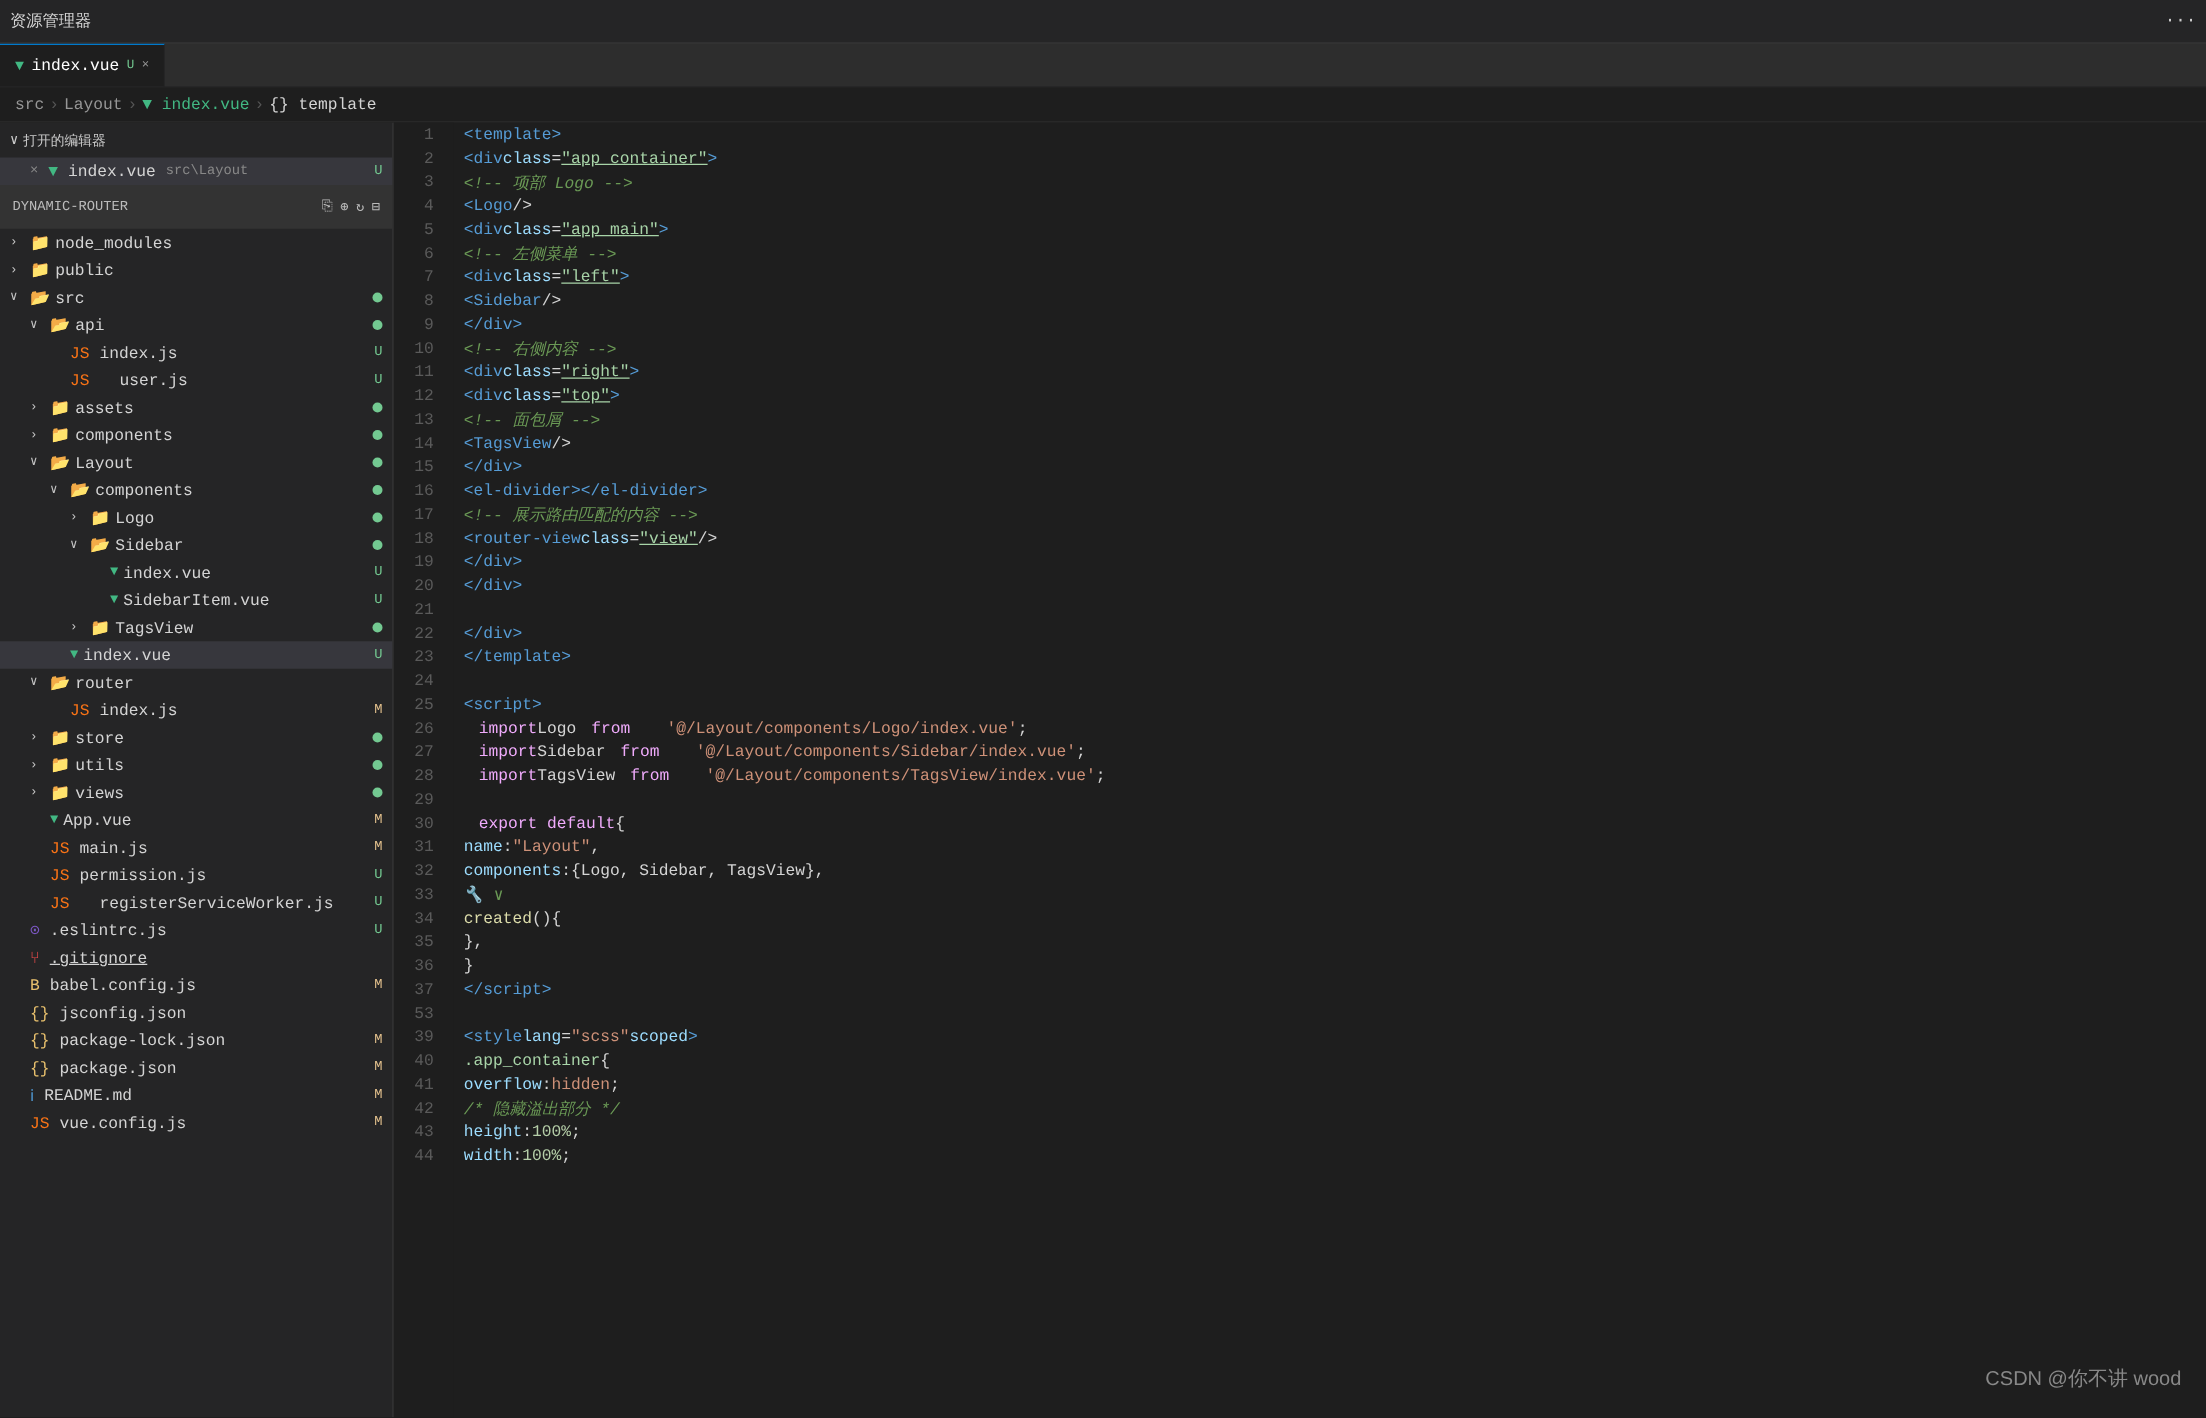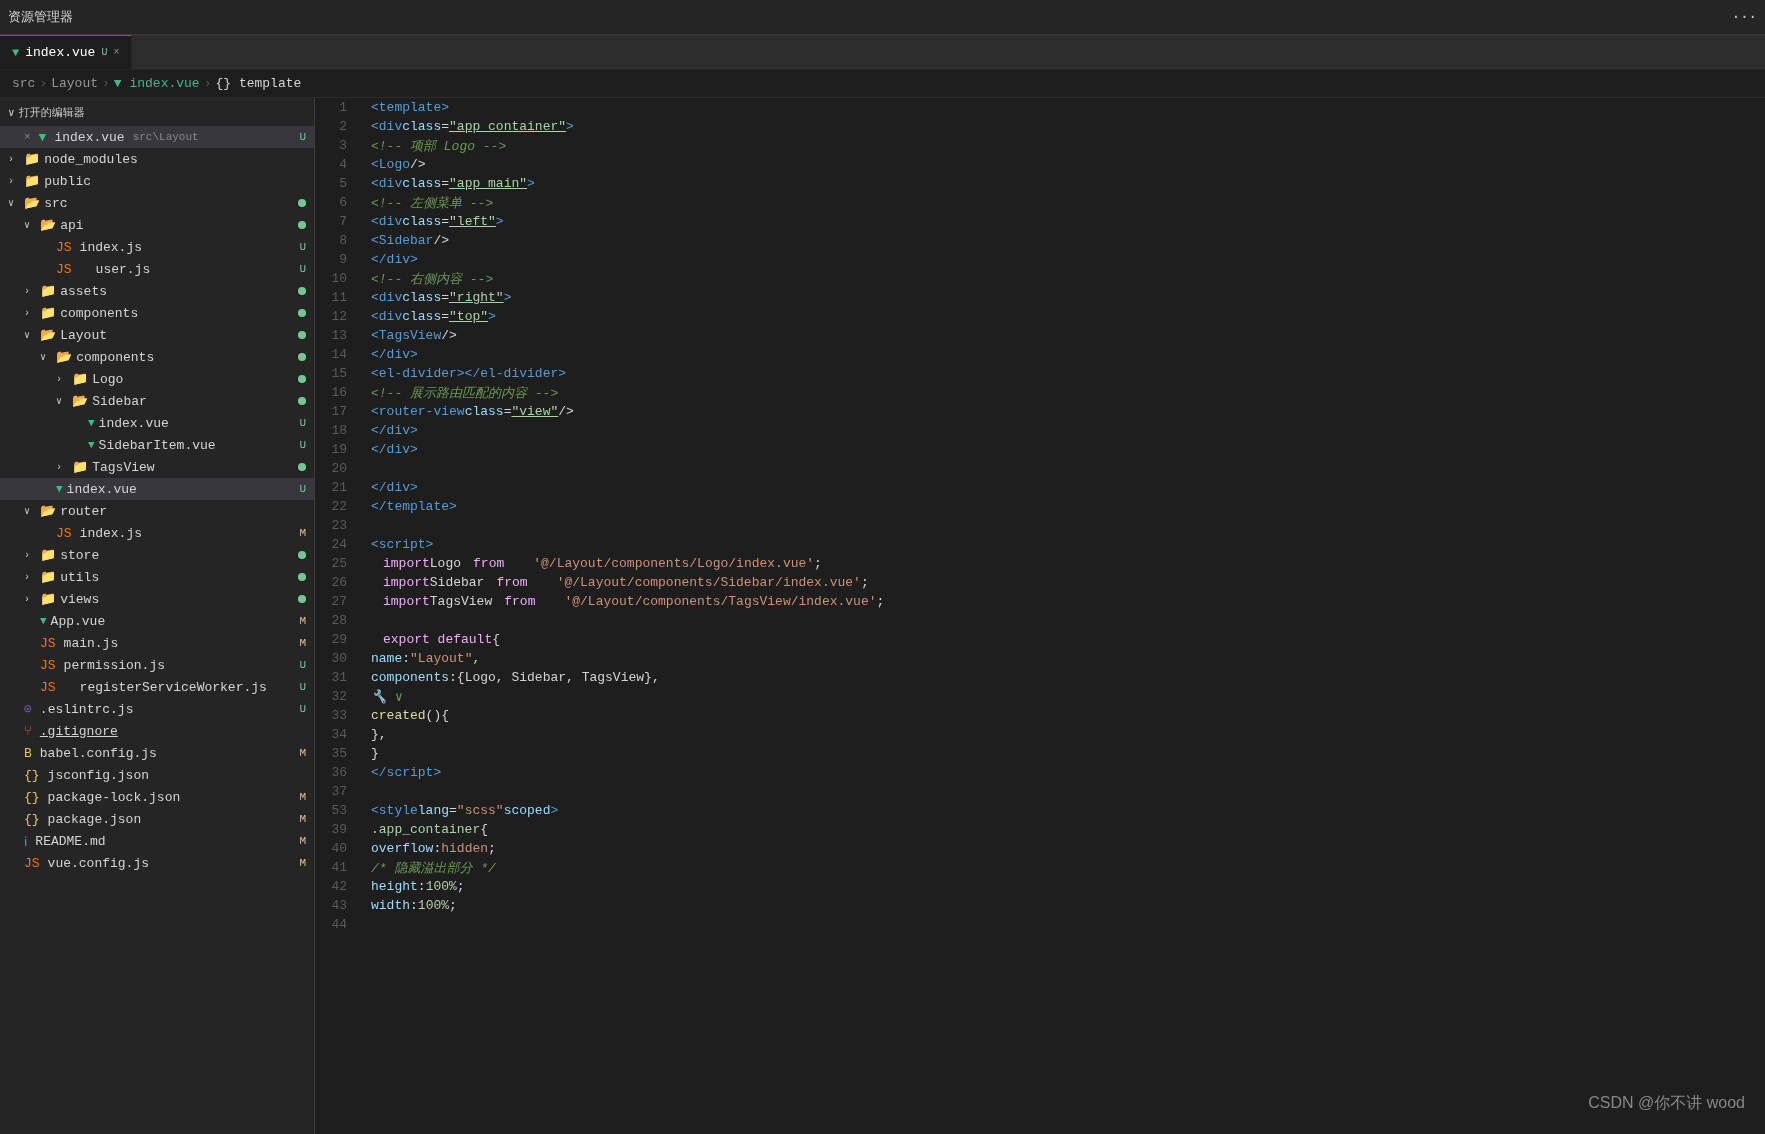--- a/index.html
+++ b/index.html
@@ -309,20 +309,29 @@
       <span>打开的编辑器</span>
     </div>
     <div class="open-editors-item">
       <span style="color:#888;font-size:11px;margin-right:4px;">×</span>
       <span class="icon-vue">▼</span>
       <span style="color:#d4d4d4;margin-left:4px;">index.vue</span>
       <span style="color:#888;font-size:11px;margin-left:4px;">src\Layout</span>
       <span class="badge badge-U">U</span>
     </div>
 
+    <div class="explorer-header">
+      <span>DYNAMIC-ROUTER</span>
+      <div class="explorer-header-icons">
+        <span style="cursor:pointer;">⎘</span>
+        <span style="cursor:pointer;">⊕</span>
+        <span style="cursor:pointer;">↻</span>
+        <span style="cursor:pointer;">⊟</span>
+      </div>
+    </div>
 
     <div class="tree-container">
 
       <div class="tree-item" style="padding-left:8px;">
         <span class="arrow">›</span>
         <span class="file-icon icon-folder">📁</span>
         <span>node_modules</span>
       </div>
 
       <div class="tree-item" style="padding-left:8px;">
@@ -601,20 +610,21 @@
           <div class="code-line">    <span class="t-comment">&lt;!-- 项部 Logo --&gt;</span></div>
           <div class="code-line">    <span class="t-tag">&lt;Logo</span> <span class="t-punct">/&gt;</span></div>
           <div class="code-line">    <span class="t-tag">&lt;div</span> <span class="t-attr-name">class</span><span class="t-punct">=</span><span class="t-attr-val t-class-u">"app_main"</span><span class="t-tag">&gt;</span></div>
           <div class="code-line">      <span class="t-comment">&lt;!-- 左侧菜单 --&gt;</span></div>
           <div class="code-line">      <span class="t-tag">&lt;div</span> <span class="t-attr-name">class</span><span class="t-punct">=</span><span class="t-attr-val t-class-u">"left"</span><span class="t-tag">&gt;</span></div>
           <div class="code-line">        <span class="t-tag">&lt;Sidebar</span> <span class="t-punct">/&gt;</span></div>
           <div class="code-line">      <span class="t-tag">&lt;/div&gt;</span></div>
           <div class="code-line">      <span class="t-comment">&lt;!-- 右侧内容 --&gt;</span></div>
           <div class="code-line">      <span class="t-tag">&lt;div</span> <span class="t-attr-name">class</span><span class="t-punct">=</span><span class="t-attr-val t-class-u">"right"</span><span class="t-tag">&gt;</span></div>
           <div class="code-line">        <span class="t-tag">&lt;div</span> <span class="t-attr-name">class</span><span class="t-punct">=</span><span class="t-attr-val t-class-u">"top"</span><span class="t-tag">&gt;</span></div>
+          <div class="code-line">          <span class="t-comment">&lt;!-- 面包屑 --&gt;</span></div>
           <div class="code-line">          <span class="t-tag">&lt;TagsView</span> <span class="t-punct">/&gt;</span></div>
           <div class="code-line">        <span class="t-tag">&lt;/div&gt;</span></div>
           <div class="code-line">        <span class="t-tag">&lt;el-divider&gt;&lt;/el-divider&gt;</span></div>
           <div class="code-line">        <span class="t-comment">&lt;!-- 展示路由匹配的内容 --&gt;</span></div>
           <div class="code-line">        <span class="t-tag">&lt;router-view</span> <span class="t-attr-name">class</span><span class="t-punct">=</span><span class="t-attr-val t-class-u">"view"</span> <span class="t-punct">/&gt;</span></div>
           <div class="code-line">      <span class="t-tag">&lt;/div&gt;</span></div>
           <div class="code-line">    <span class="t-tag">&lt;/div&gt;</span></div>
           <div class="code-line"></div>
           <div class="code-line">  <span class="t-tag">&lt;/div&gt;</span></div>
           <div class="code-line"><span class="t-tag">&lt;/template&gt;</span></div>

